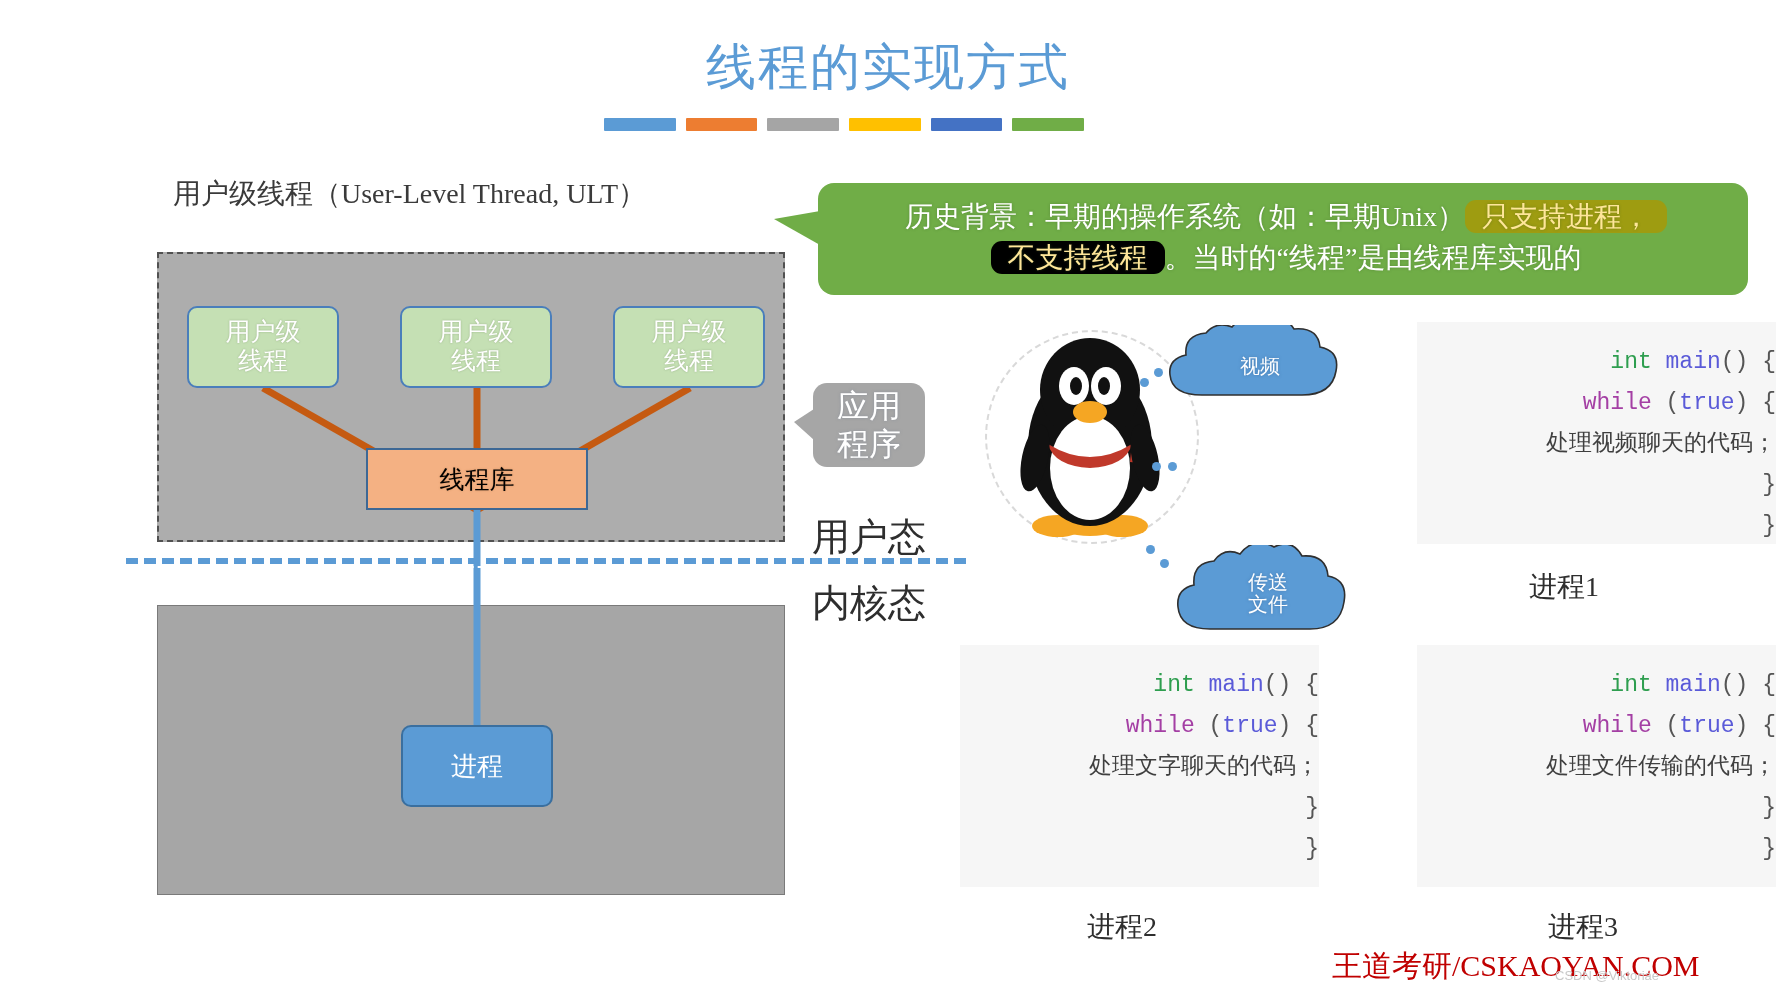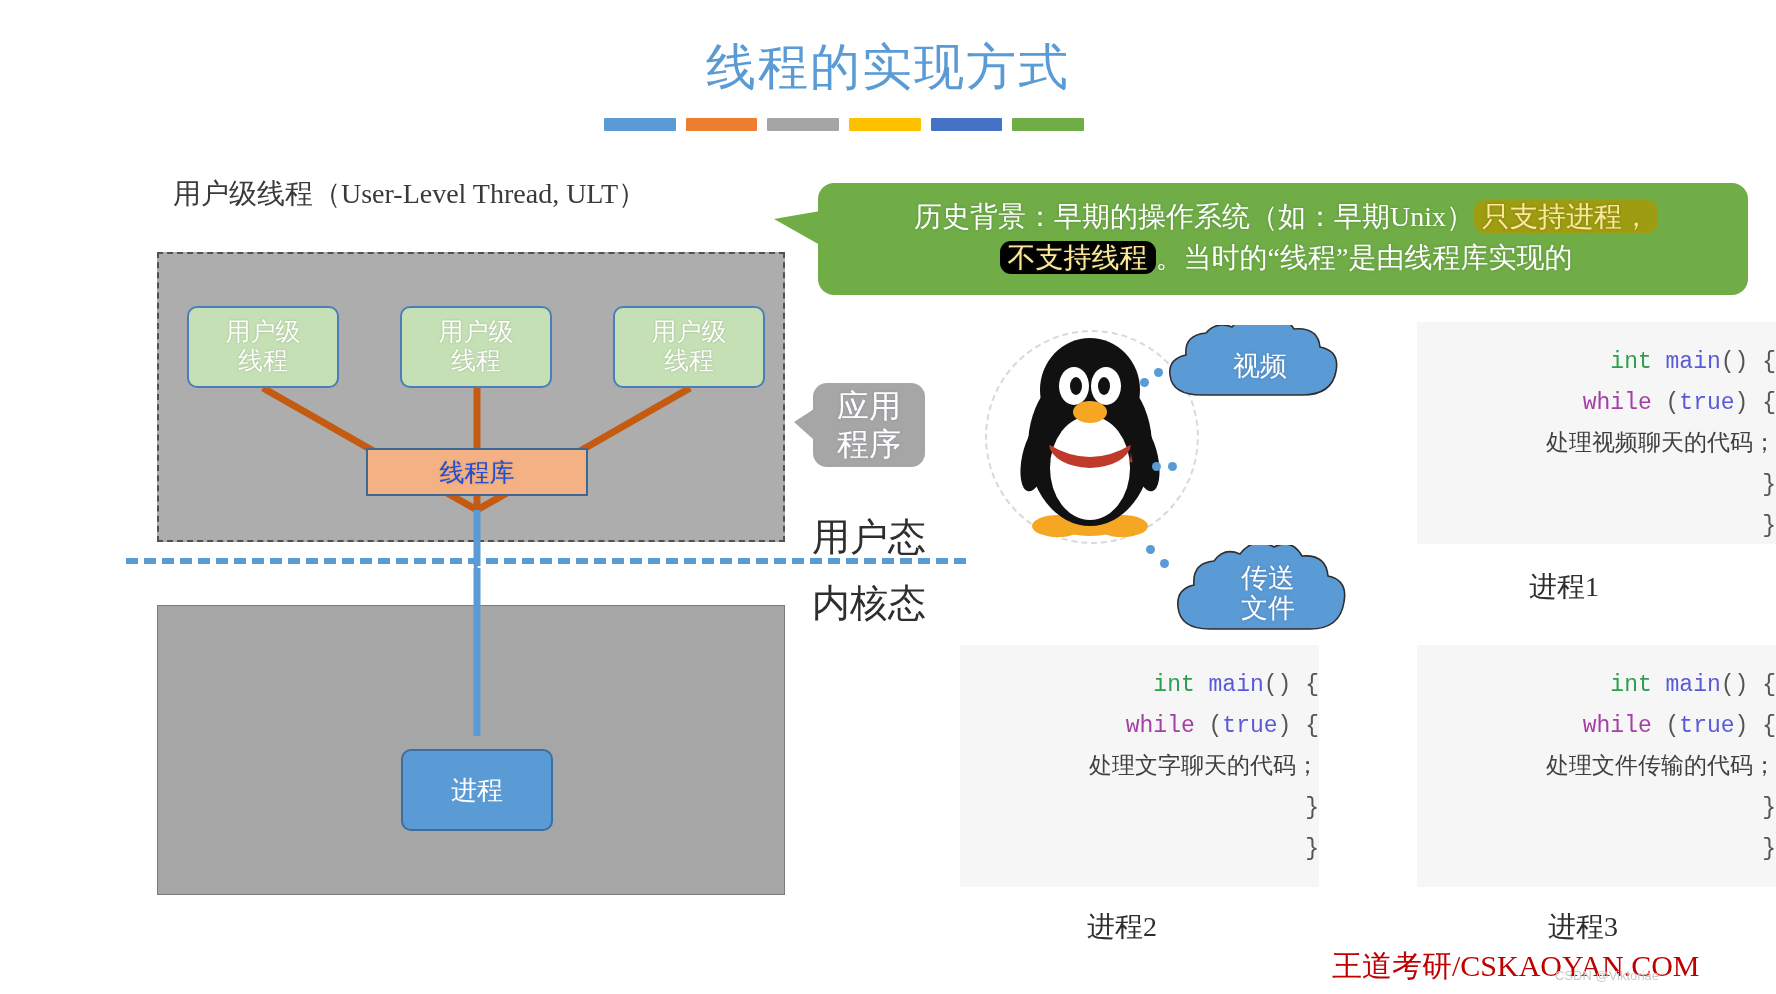--- a/index.html
+++ b/index.html
@@ -73,34 +73,34 @@
     text-shadow: 0 0 2px rgba(90,110,70,.45);
     z-index: 6;
   }
   #ult-box-1 { left: 187px; top: 306px; }
   #ult-box-2 { left: 400px; top: 306px; }
   #ult-box-3 { left: 613px; top: 306px; }
 
   #thread-lib-box {
     position: absolute;
     left: 366px; top: 448px;
-    width: 222px; height: 48px;
+    width: 222px; height: 62px;
     background: #f4b183;
     border: 2px solid #3d6895;
     box-sizing: border-box;
-    color: #1d4ed8;
+    color: #000000;
     font-family: "Liberation Serif", serif;
     font-size: 25px;
     display: flex; align-items: center; justify-content: center;
     text-shadow: 0 0 2px rgba(150,90,40,.4);
     z-index: 6;
   }
   #process-box {
     position: absolute;
-    left: 401px; top: 749px;
+    left: 401px; top: 725px;
     width: 152px; height: 82px;
     background: #5b9bd5;
     border: 2px solid #3a6f9f;
     border-radius: 10px;
     box-sizing: border-box;
     color: #ffffff;
     font-family: "Liberation Serif", serif;
     font-size: 26px;
     display: flex; align-items: center; justify-content: center;
     z-index: 6;
@@ -185,21 +185,21 @@
     left: -44px; top: 28px;
     width: 0; height: 0;
     border-top: 8px solid transparent;
     border-bottom: 26px solid transparent;
     border-right: 46px solid #70ad47;
   }
   .hl {
     background: #9e9c11;
     color: #ffe699;
     border-radius: 11px;
-    padding: 1px 8px;
+    padding: 1px 17px;
     text-align: right;
   }
 
   
   #qq-circle {
     position: absolute;
     left: 985px; top: 330px;
     width: 210px; height: 210px;
     border-radius: 50%;
     border: 2px dashed #d9d9d9;
@@ -208,21 +208,21 @@
   #penguin {
     position: absolute;
     left: 990px; top: 328px;
     width: 200px; height: 230px;
     z-index: 3;
   }
   .cloud {
     position: absolute;
     color: #ffffff;
     font-family: "Liberation Serif", serif;
-    font-size: 27px;
+    font-size: 20px;
     line-height: 1.12;
     text-align: right;
     display: flex; flex-direction: column;
     align-items: center; justify-content: center;
     z-index: 4;
     text-shadow: 0 0 3px rgba(50,90,140,.5);
   }
   .cloud svg { position: absolute; left: 0; top: 0; z-index: -1; }
   #cloud-video { left: 1160px; top: 325px; width: 200px; height: 82px; }
   #cloud-text  { left: 1180px; top: 430px; width: 200px; height: 96px; }

